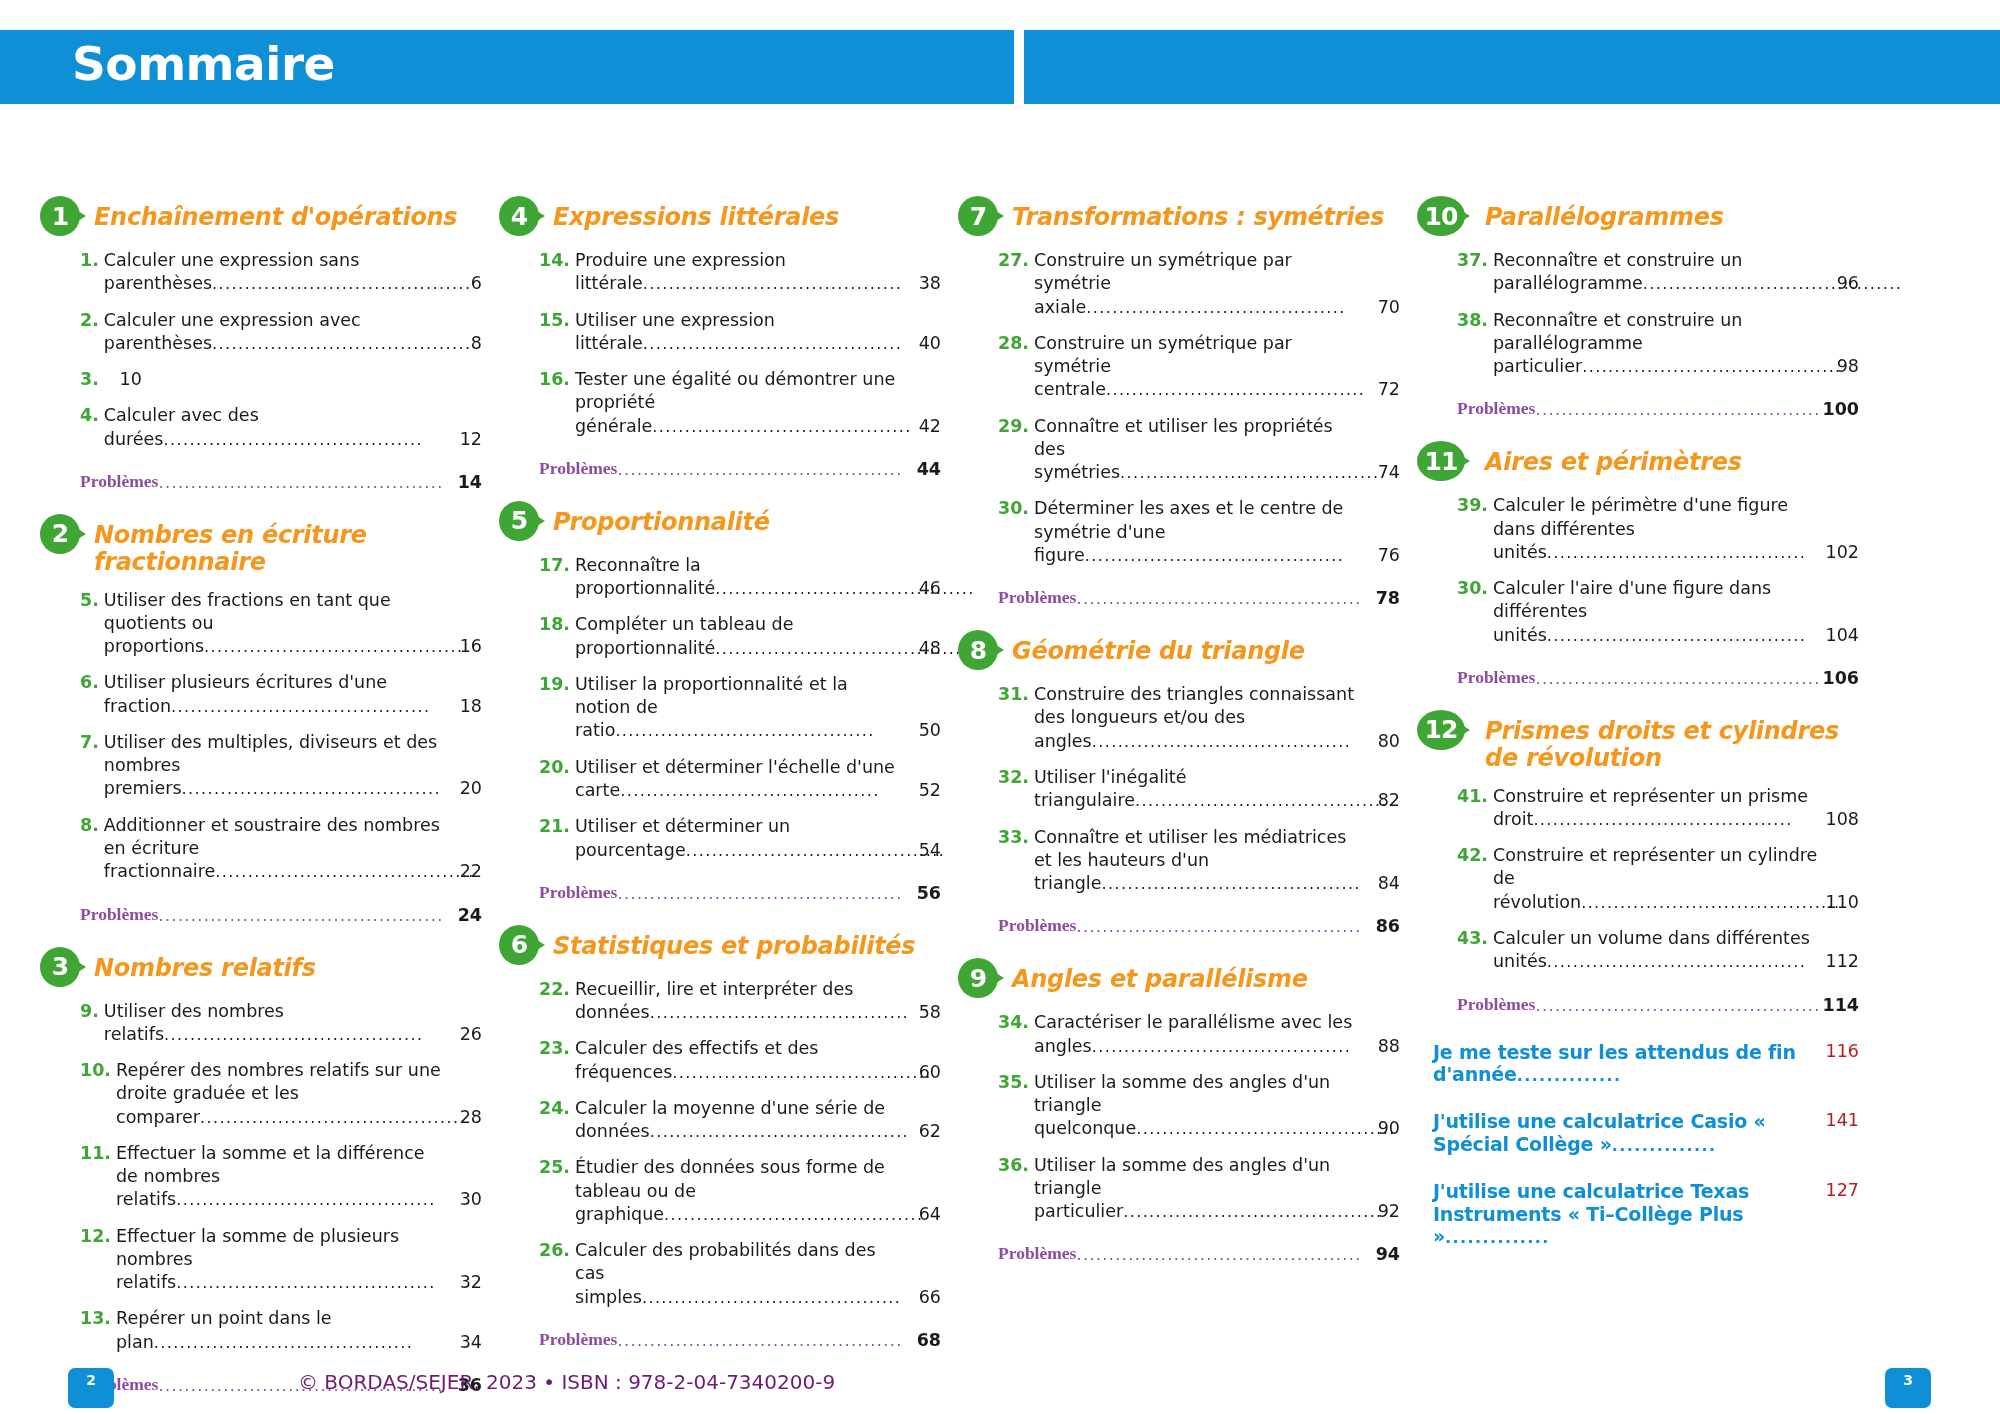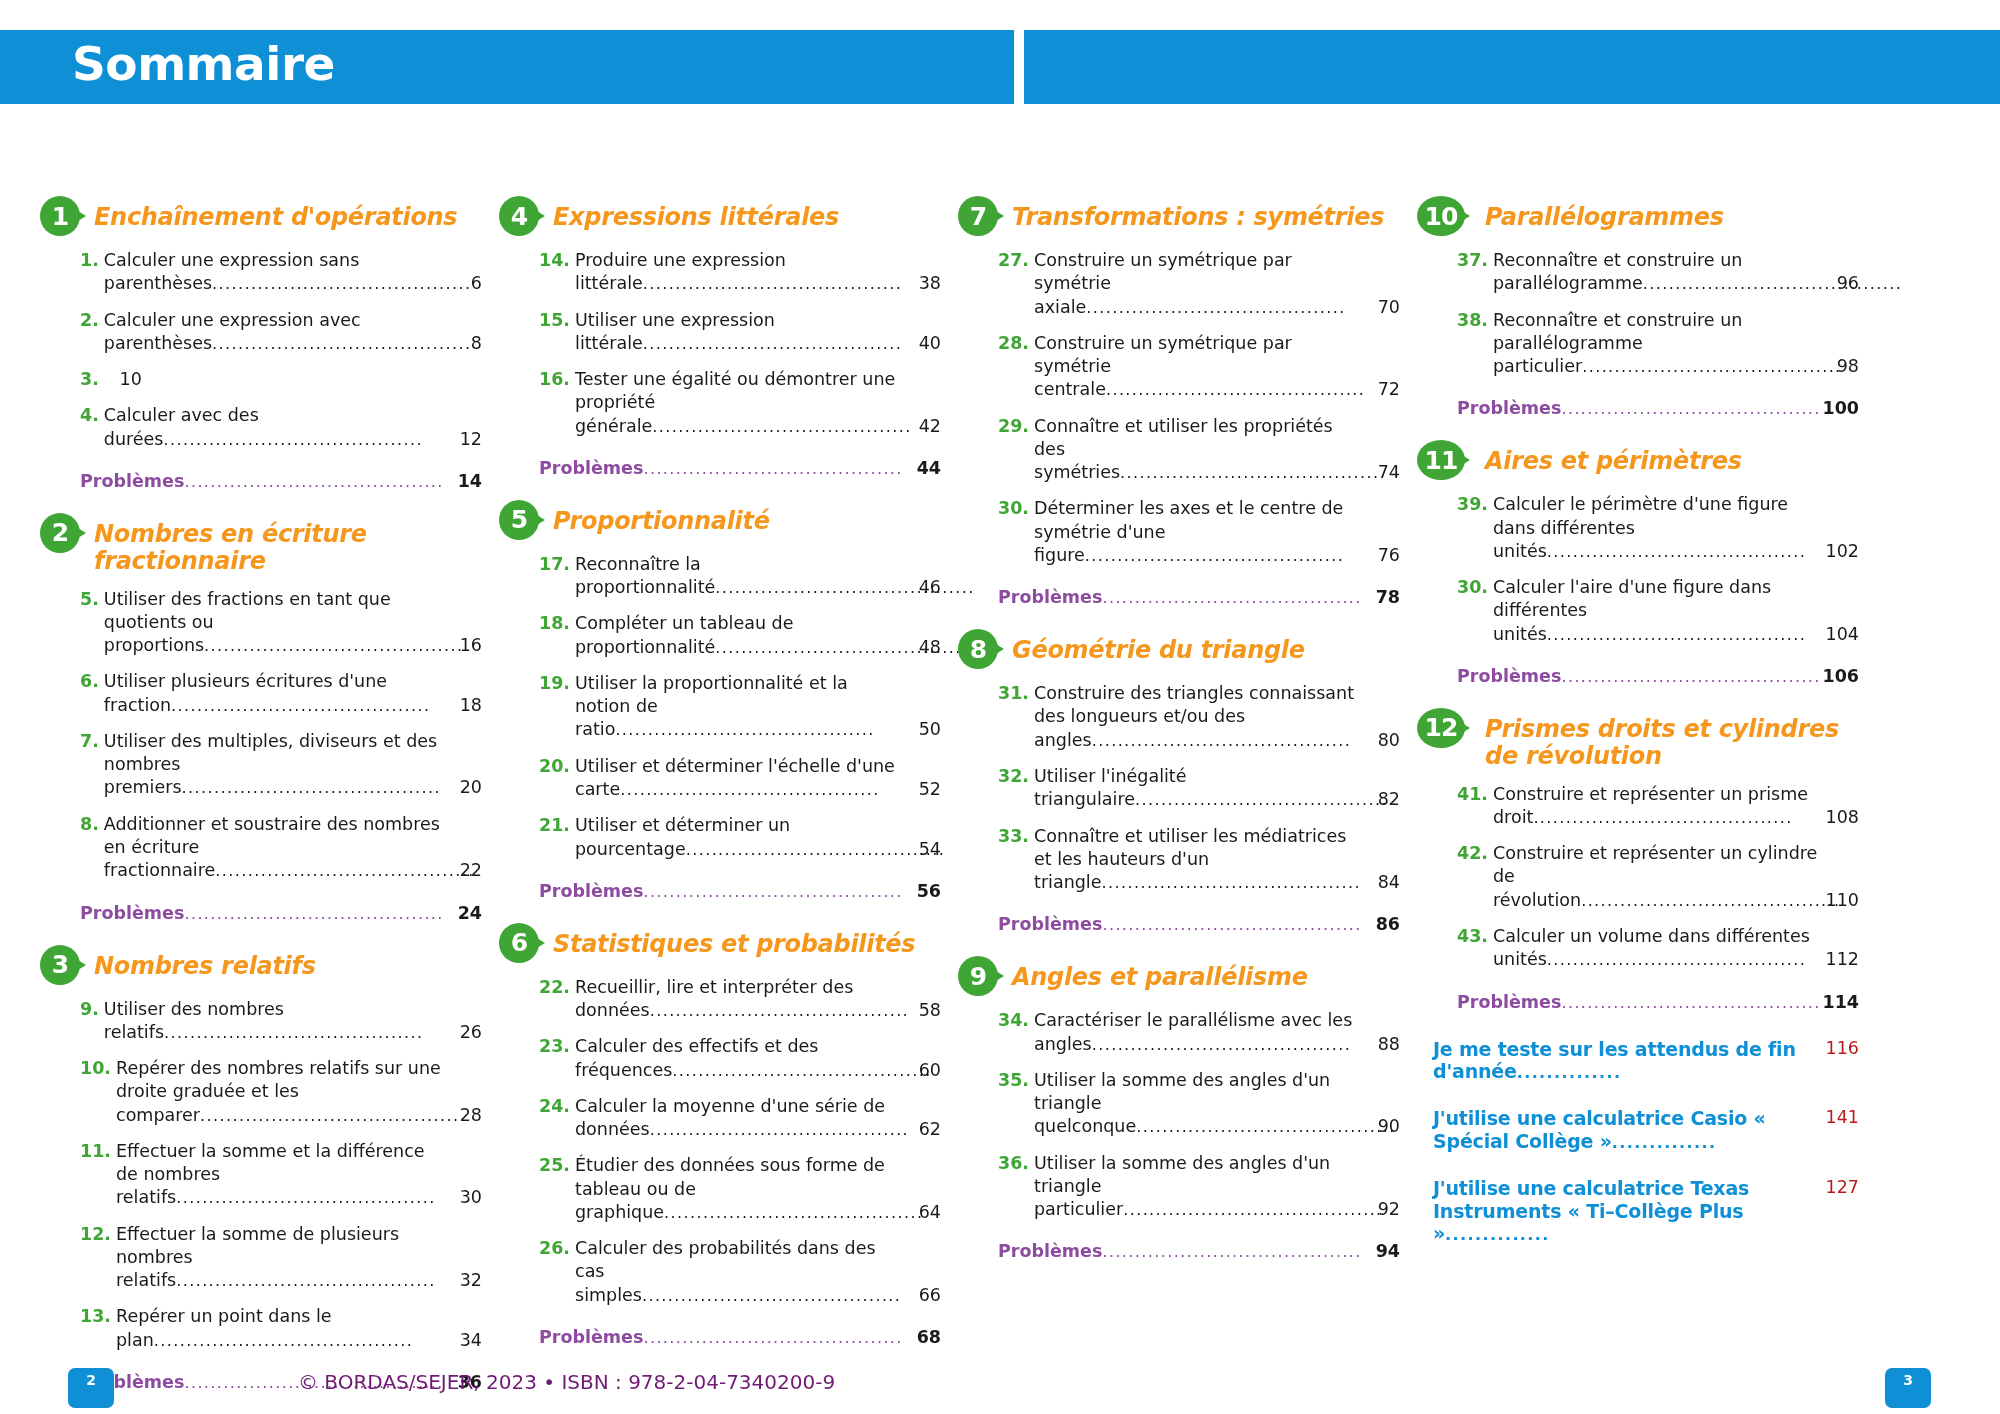--- a/index.html
+++ b/index.html
@@ -148,20 +148,21 @@
     display:flex;
     align-items:flex-end;
     margin-top:20px;
     margin-bottom:26px;
     font-size:17.5px;
   }
   .probs .p-label {
     color:#8e4ca0;
     font-weight:bold;
     flex:0 0 auto;
+    font-family:Liberation Serif, serif;
   }
   .probs .p-dots {
     flex:1 1 auto;
     color:#8e4ca0;
     overflow:hidden;
     white-space:nowrap;
     letter-spacing:1.4px;
     font-size:16px;
     min-width:0;
   }

